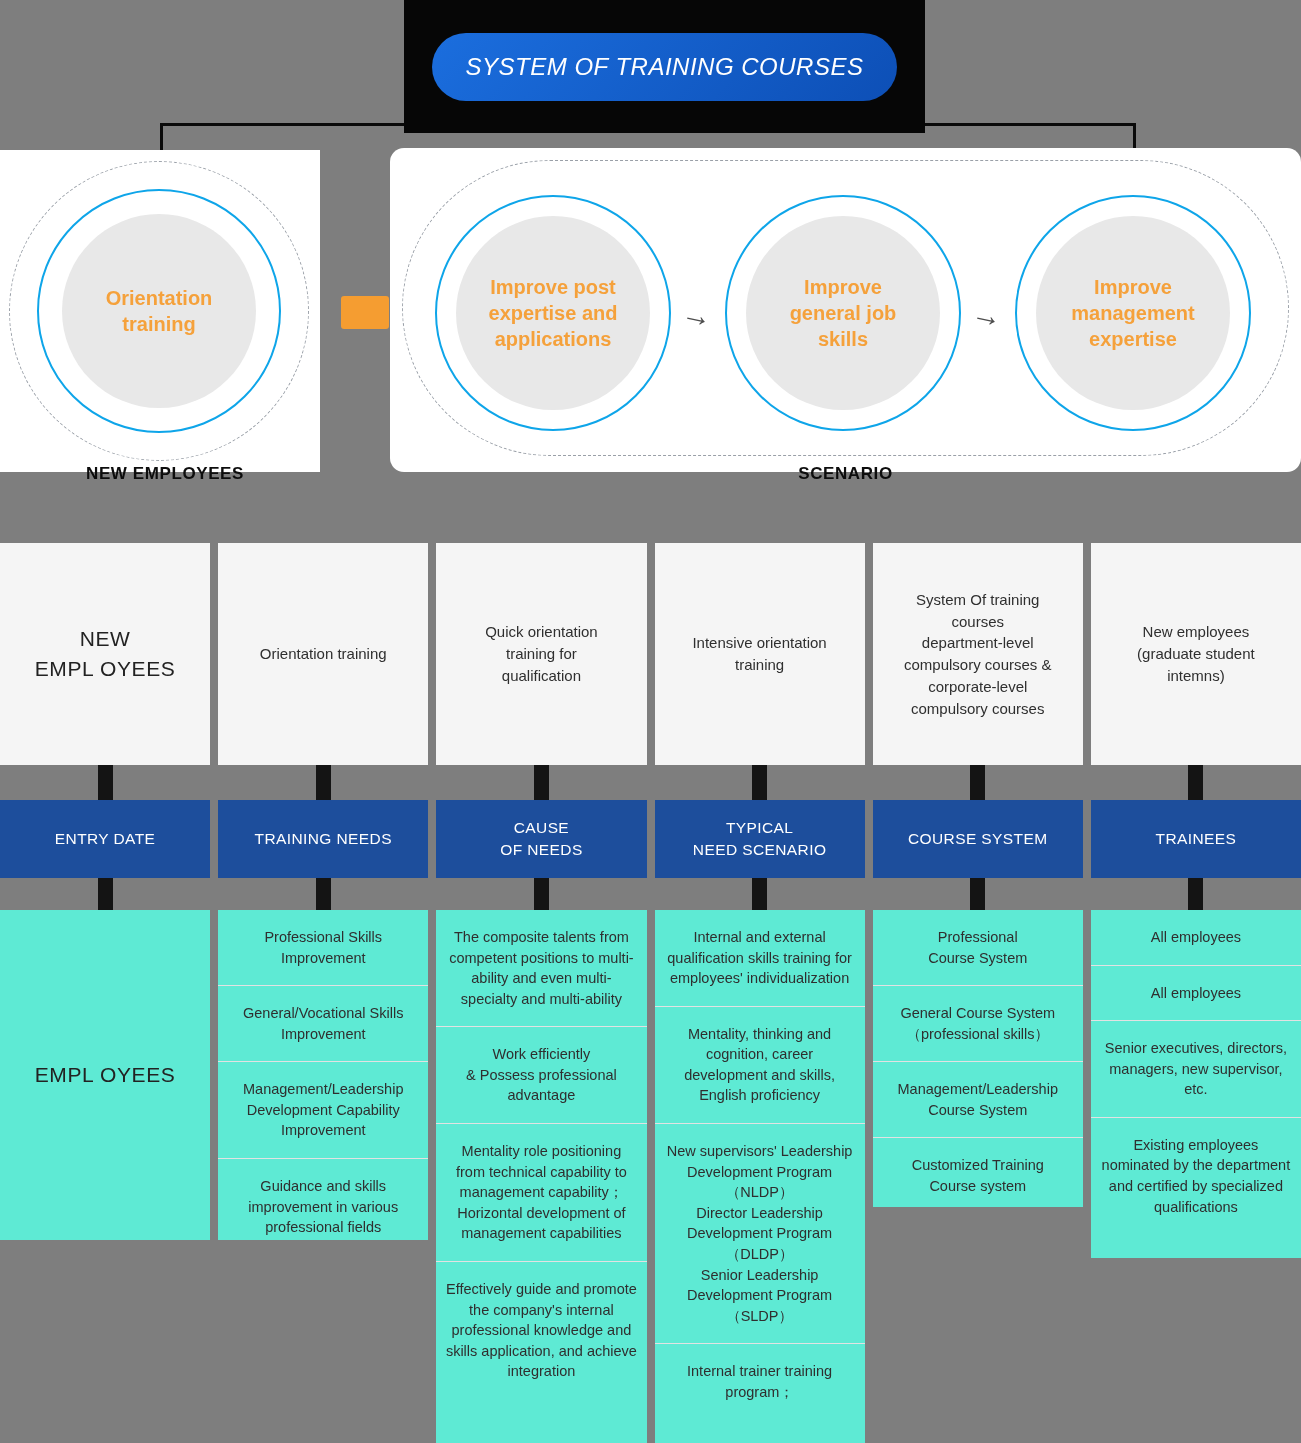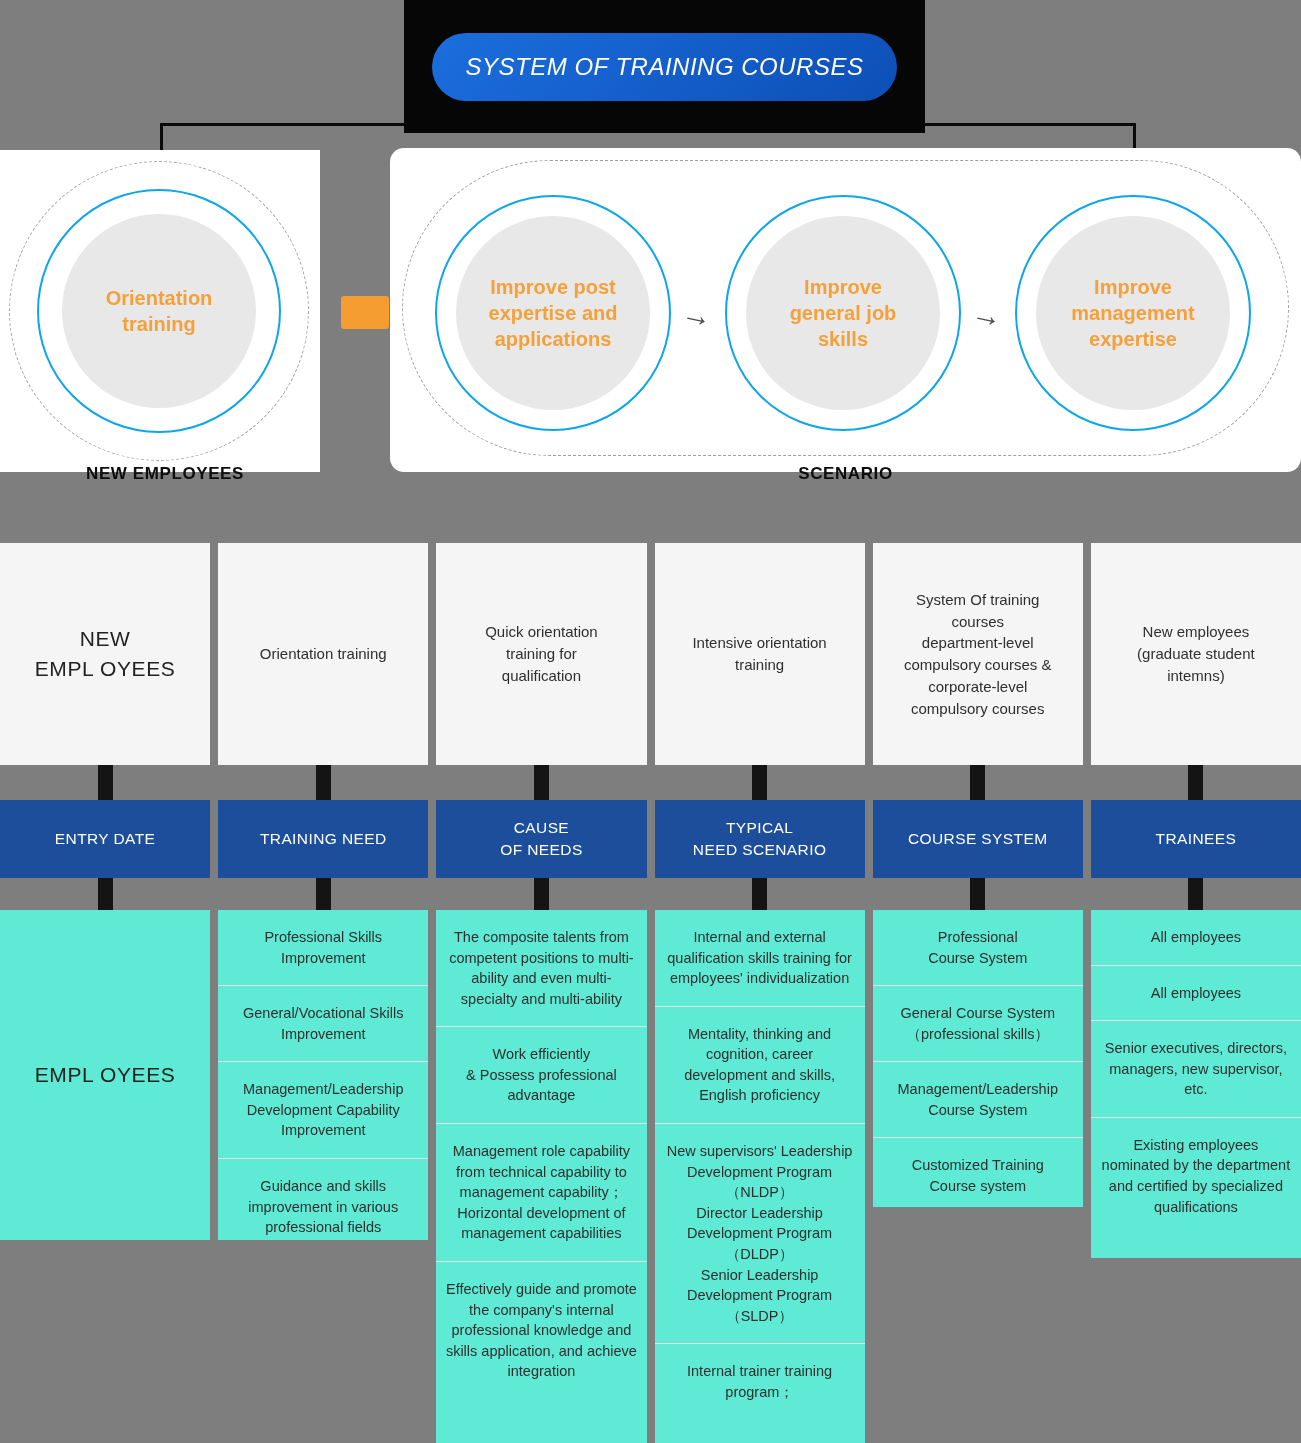--- a/index.html
+++ b/index.html
@@ -157,21 +157,21 @@
     <div>
         <div class="bar"></div>
       </div>
     <div>
         <div class="bar"></div>
       </div>
   </div>
 
   <div class="grid6" id="headers">
     <div class="cell">ENTRY DATE</div>
-    <div class="cell">TRAINING NEED</div>
+    <div class="cell">TRAINING NEEDS</div>
     <div class="cell">CAUSE
 OF NEEDS</div>
     <div class="cell">TYPICAL
 NEED SCENARIO</div>
     <div class="cell">COURSE SYSTEM</div>
     <div class="cell">TRAINEES</div>
   </div>
 
   <div class="grid6" id="conn2">
     <div>
@@ -207,21 +207,21 @@
 Development Capability
 Improvement</div>
       <div class="item">Guidance and skills
 improvement in various
 professional fields</div>
     </div>
     <div class="cell h533">
       <div class="item">The composite talents from competent positions to multi-ability and even multi-specialty and multi-ability</div>
       <div class="item">Work efficiently
 &amp; Possess professional advantage</div>
-      <div class="item">Management role capability from technical capability to management capability；Horizontal development of management capabilities</div>
+      <div class="item">Mentality role positioning from technical capability to management capability；Horizontal development of management capabilities</div>
       <div class="item">Effectively guide and promote the company's internal professional knowledge and skills application, and achieve integration</div>
     </div>
     <div class="cell h533">
       <div class="item">Internal and external qualification skills training for employees' individualization</div>
       <div class="item">Mentality, thinking and cognition, career development and skills, English proficiency</div>
       <div class="item">New supervisors' Leadership Development Program
 （NLDP）
 Director Leadership Development Program
 （DLDP）
 Senior Leadership Development Program

